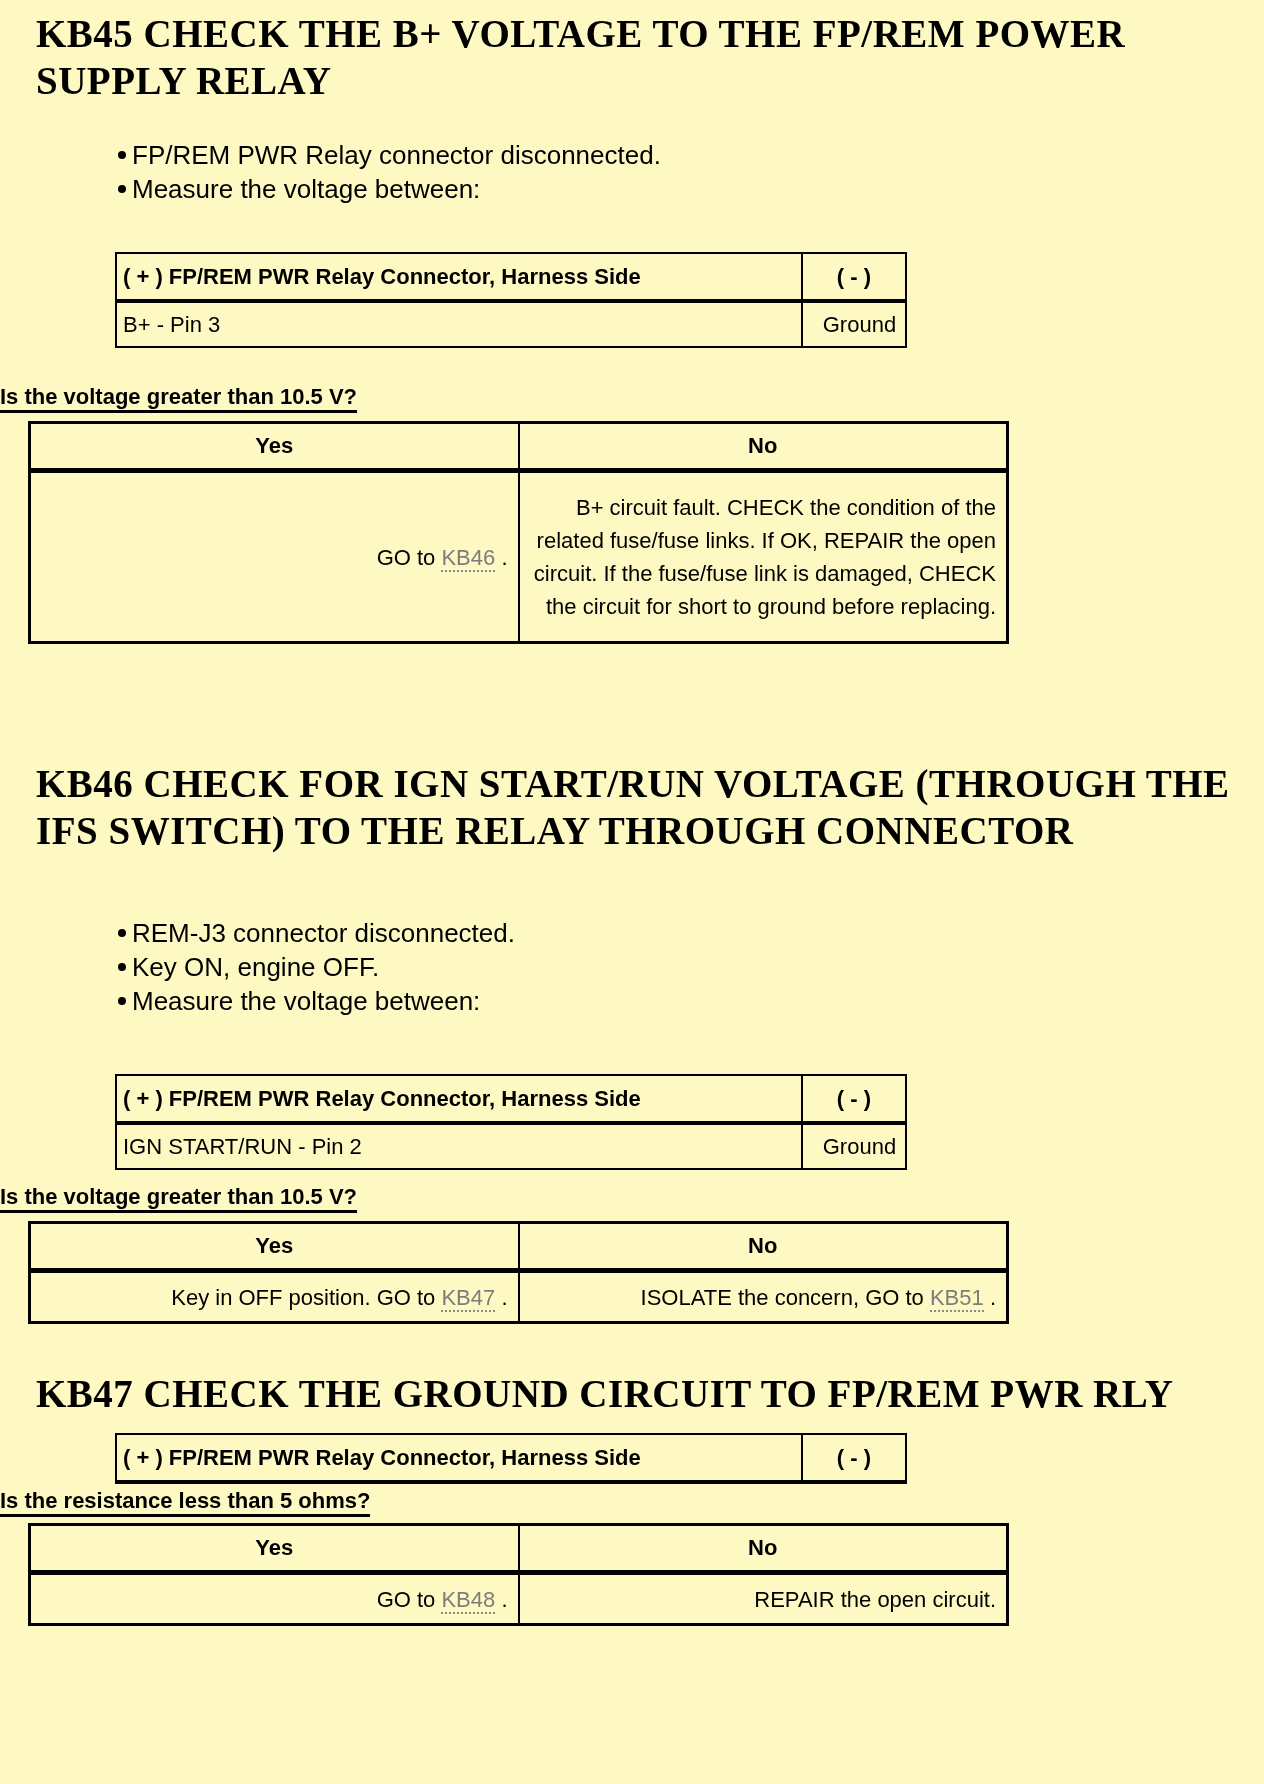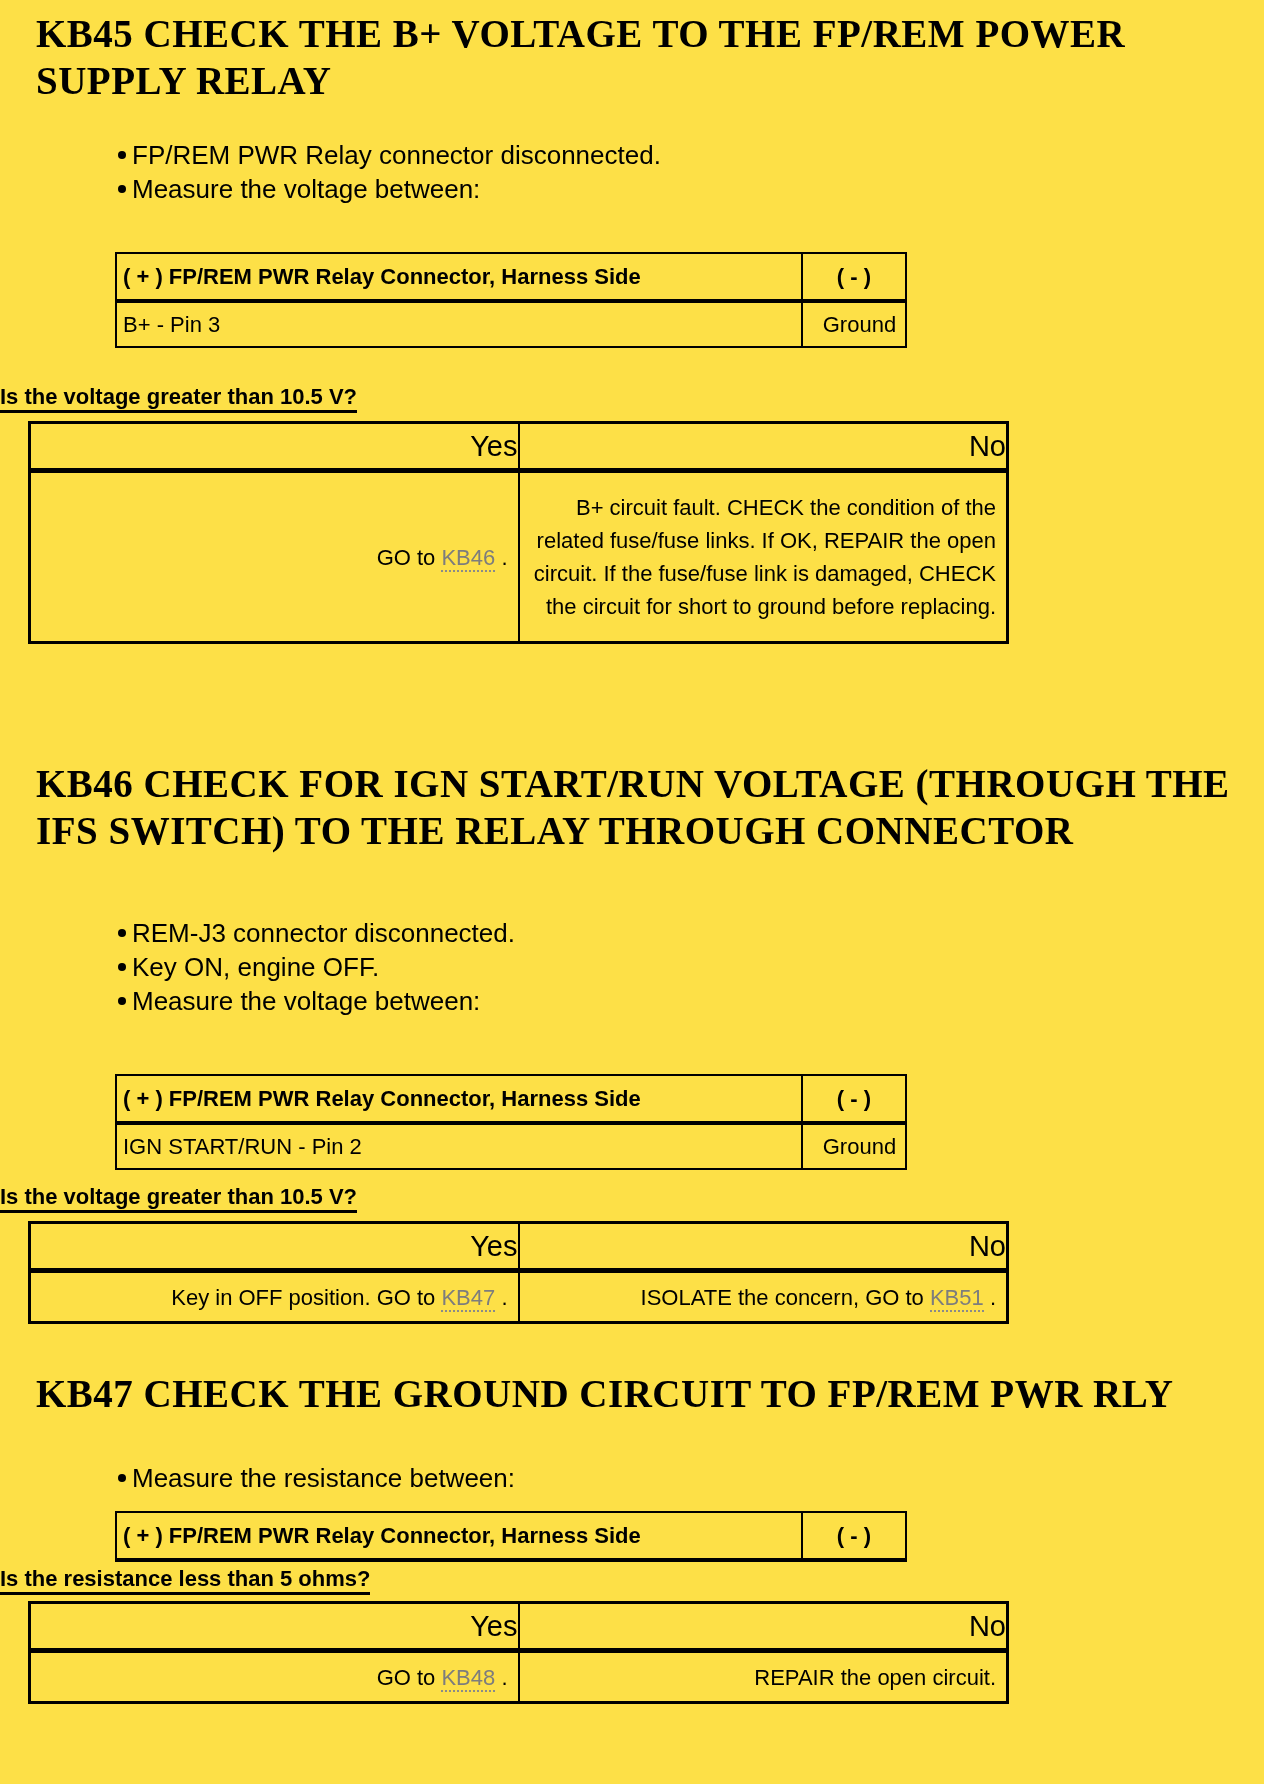--- a/index.html
+++ b/index.html
@@ -1,20 +1,20 @@
 <!DOCTYPE html>
 <html><head>
 <meta charset="utf-8">
 <style>
   * { margin:0; padding:0; box-sizing:border-box; }
   html,body { background:#ffffff; }
   .page {
     position:relative;
     width:1264px; height:1784px;
-    background:#fde047;
+    background:#fef9c3;
     color:#000000;
     overflow:hidden;
     font-family:"Liberation Sans", sans-serif;
   }
   .section-heading {
     margin-left:36px;
     padding-top:0;
     font-family:"Liberation Serif", serif;
     font-weight:bold;
     font-size:39px;
@@ -55,21 +55,21 @@
     display:inline-block;
     border-bottom:3px solid #000;
     padding-bottom:1px;
     line-height:24px;
   }
 
   
   .dtable { margin-left:28px; width:981px; border:3px solid #000; }
   .dtable th {
     border:2px solid #000; border-bottom:5px solid #000;
-    height:48px; font-size:29px; font-weight:normal; text-align:right;
+    height:48px; font-size:22px; font-weight:bold; text-align:center;
   }
   .dtable td {
     border:2px solid #000;
     font-size:22px; line-height:33px;
     padding:6px 10px;
     vertical-align:middle; text-align:right;
   }
   .dcol { width:50%; }
   .row-tall td { height:172px; }
   .row-short td { height:52px; }
@@ -220,26 +220,20 @@
     </tbody>
       </table>
   </div>
 
   <div>
     <h1 class="section-heading s3-heading">
       <span class="h-line">KB47 CHECK THE GROUND CIRCUIT TO FP/REM PWR RLY</span>
 
     </h1>
 
-    <ul class="bullets s3-bullets">
-      <li class="bullet-item">
-        <span class="dot"></span>
-        <span>Measure the resistance between:</span>
-      </li>
-    </ul>
 
     <table class="mtable s3-mtable">
       <colgroup>
           <col class="col-plus">
           <col class="col-minus">
         </colgroup>
       <tbody>
           <tr>
         <th>( + ) FP/REM PWR Relay Connector, Harness Side</th>
         <th class="minus-col">( - )</th>

